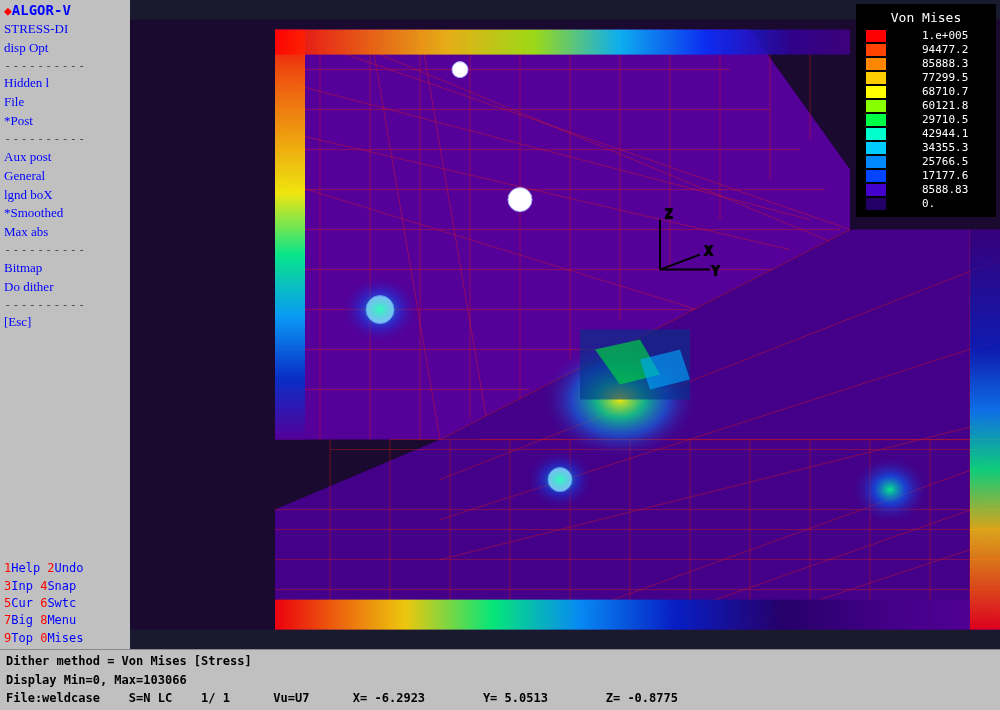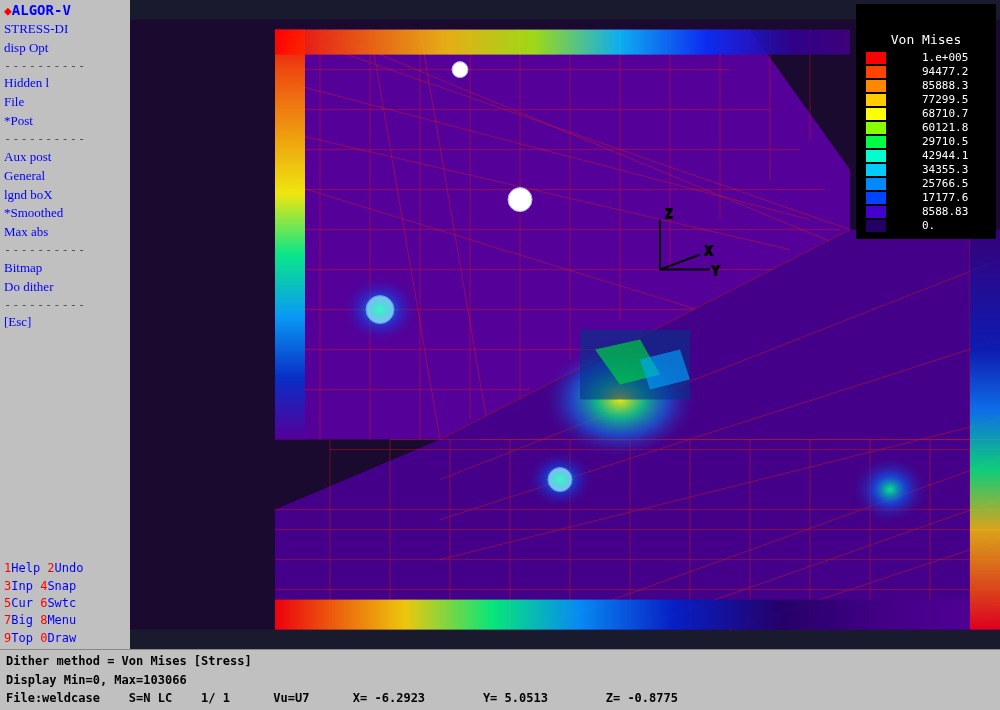--- a/index.html
+++ b/index.html
@@ -77,21 +77,20 @@
       font-size: 12px;
       font-family: monospace;
       min-width: 140px;
     }
 
     #legend .legend-title {
       text-align: center;
       font-size: 13px;
       margin-bottom: 4px;
       color: white;
-      margin-top: 22px;
     }
 
     .legend-row {
       display: flex;
       align-items: center;
       margin: 1px 0;
       font-size: 11px;
       gap: 30px;
     }
 
@@ -182,21 +181,21 @@
         <div class="kb-row">
           <span class="kb-num">5</span><span class="kb-label">Cur  </span>
           <span class="kb-num">6</span><span class="kb-label">Swtc</span>
         </div>
         <div class="kb-row">
           <span class="kb-num">7</span><span class="kb-label">Big  </span>
           <span class="kb-num">8</span><span class="kb-label">Menu</span>
         </div>
         <div class="kb-row">
           <span class="kb-num">9</span><span class="kb-label">Top  </span>
-          <span class="kb-num">0</span><span class="kb-label">Draw</span>
+          <span class="kb-num">0</span><span class="kb-label">Mises</span>
         </div>
       </div>
     </div>
 
     <div id="viewport">
       <svg id="fem-svg" viewBox="0 0 870 610" xmlns="http://www.w3.org/2000/svg">
 
         <rect width="870" height="610" fill="#1a0a30"></rect>
 
         <defs>

